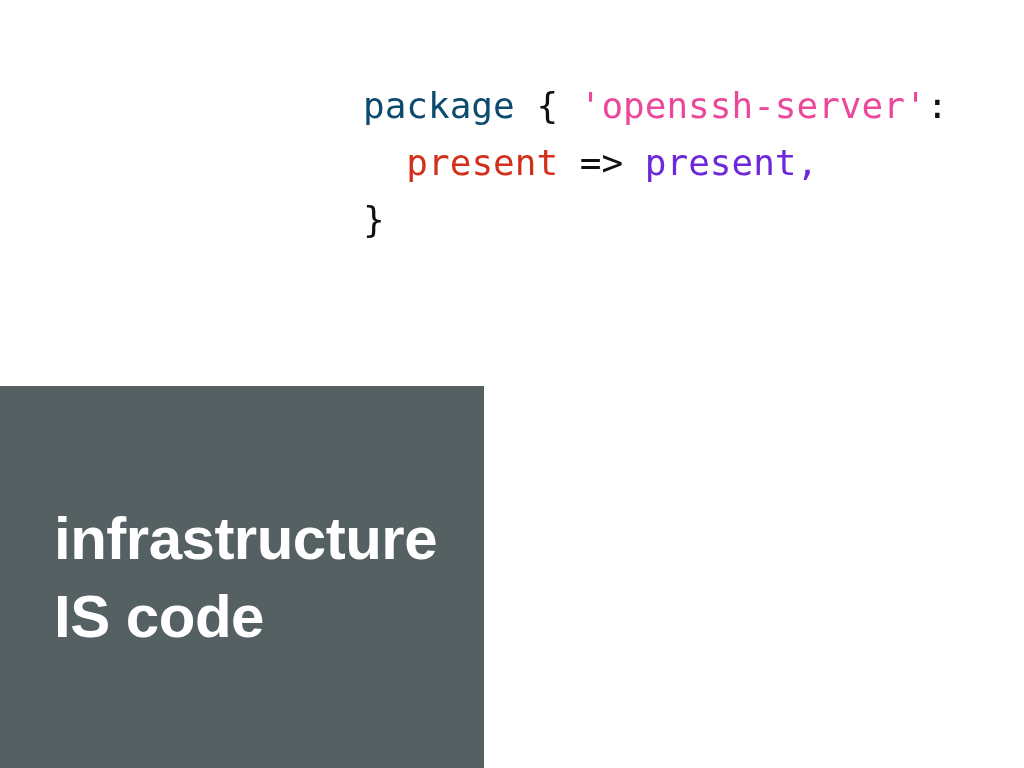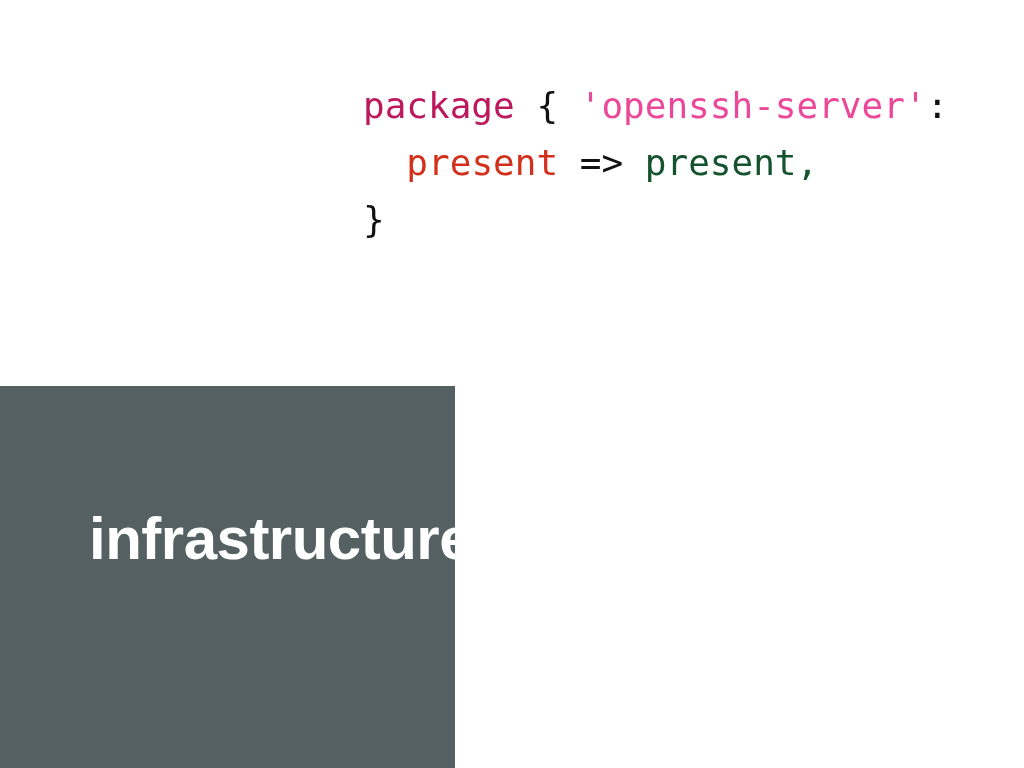--- a/index.html
+++ b/index.html
@@ -27,43 +27,43 @@
     font-size: 36px;
     line-height: 57px;
   }
   .code-line {
     white-space: pre;
   }
   .caption-box {
     position: absolute;
     left: 0;
     top: 386px;
-    width: 420px;
+    width: 484px;
     height: 382px;
-    padding-left: 35px;
   }
   .caption {
     padding: 114px 0 0 54px;
     font-family: "Liberation Sans", sans-serif;
     font-weight: 700;
     font-size: 60px;
     line-height: 78px;
     letter-spacing: -0.5px;
   }
 </style>
 </head>
 <body style="background: rgb(255, 255, 255);">
 
 <div class="slide">
 
   <div class="code">
-      <div class="code-line"><span style="color: #be185d; margin-top: 26px;">package</span><span style="color: rgb(17, 17, 17);"> { </span><span style="color: #ec4899;">'openssh-server'</span><span style="color: rgb(17, 17, 17);">:</span></div>
-      <div class="code-line"><span style="color: rgb(17, 17, 17);">  </span><span style="color: rgb(211, 48, 28);">present</span><span style="color: rgb(17, 17, 17);"> =&gt; </span><span style="color: #14532d;">present,</span></div>
+      <div class="code-line"><span style="color: #0c4a6e; margin-top: 26px;">package</span><span style="color: rgb(17, 17, 17);"> { </span><span style="color: #ec4899;">'openssh-server'</span><span style="color: rgb(17, 17, 17);">:</span></div>
+      <div class="code-line"><span style="color: rgb(17, 17, 17);">  </span><span style="color: rgb(211, 48, 28);">present</span><span style="color: rgb(17, 17, 17);"> =&gt; </span><span style="color: #6d28d9;">present,</span></div>
       <div class="code-line"><span style="color: rgb(17, 17, 17);">}</span></div>
     </div>
 
   <div class="caption-box" style="background: rgb(85, 96, 98);">
     <div class="caption" style="color: rgb(255, 255, 255);">
       <div>infrastructure</div>
+      <div>IS code</div>
     </div>
   </div>
 
 </div>
 
 </body></html>

